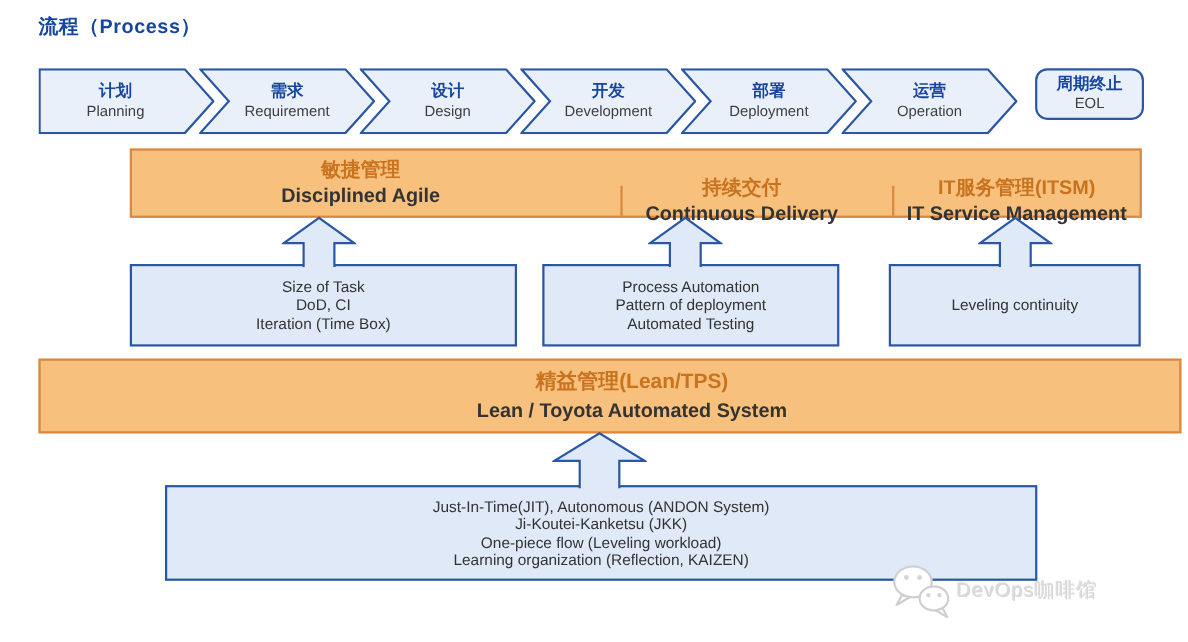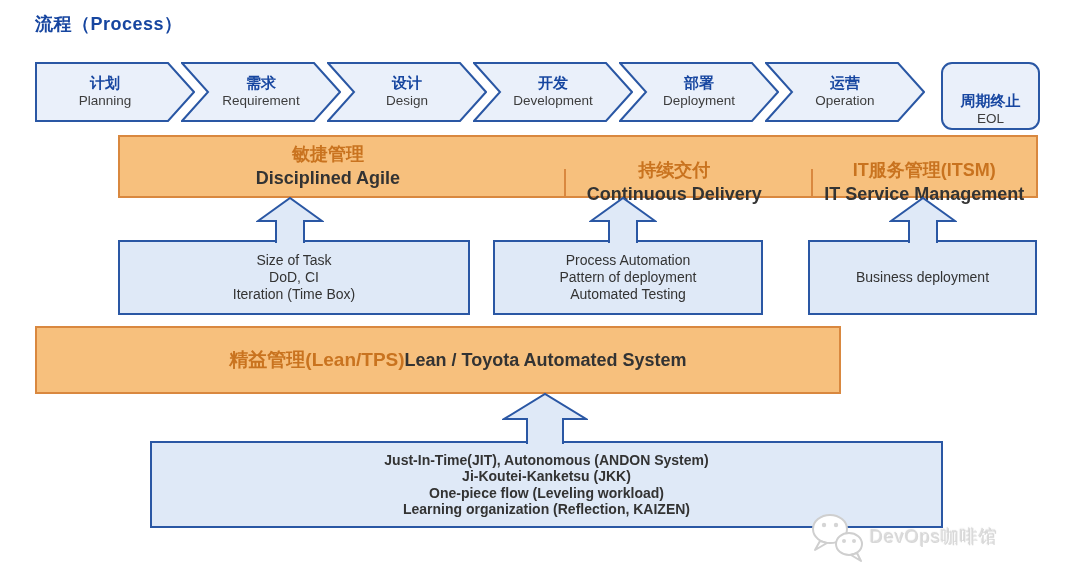--- a/index.html
+++ b/index.html
@@ -19,56 +19,56 @@
   .stage{position:absolute;top:62px;width:160px;height:60px;}
   .stage svg{position:absolute;left:0;top:0;}
   .stage-label{
     position:absolute;left:26px;right:26px;top:0;bottom:0;display:flex;flex-direction:column;
     align-items:center;justify-content:center;line-height:1.25;text-align:center;
   }
   .stage.first .stage-label{left:6px;}
   .zh{font-size:15px;font-weight:bold;color:var(--blue-text);}
   .en{font-size:13.5px;color:#3d3d3d;}
   .eol{
-    position:absolute;left:941px;top:62px;width:99px;height:68px;box-sizing:border-box;
+    position:absolute;left:941px;top:62px;width:99px;height:47px;box-sizing:border-box;
     border:2px solid var(--blue-border);border-radius:11px;background:var(--chevron-fill);
-    display:flex;flex-direction:column;align-items:center;justify-content:flex-end;line-height:1.25;
+    display:flex;flex-direction:column;align-items:center;justify-content:center;line-height:1.25;
   }
   
   .method-bar{
     position:absolute;left:118px;top:135px;width:920px;height:63px;box-sizing:border-box;
     border:2px solid var(--orange-border);background:var(--orange-fill);display:flex;gap:28px;
   }
   .method-section{
     box-sizing:border-box;display:flex;flex-direction:column;align-items:center;justify-content:center;
     line-height:1.3;
   }
   .method-section + .method-section{border-left:2px solid var(--orange-border);margin-top:32px;}
   .o-zh{font-size:18px;font-weight:bold;color:var(--orange-text);}
   .o-en{font-size:18px;font-weight:600;color:var(--body-text);}
   .lean-bar{
-    position:absolute;left:35px;top:326px;width:806px;height:68px;box-sizing:border-box;
+    position:absolute;left:35px;top:326px;width:1039px;height:68px;box-sizing:border-box;
     border:2px solid var(--orange-border);background:var(--orange-fill);
-    display:flex;flex-direction:row;align-items:center;justify-content:center;line-height:1.35;padding-left:40px;
+    display:flex;flex-direction:column;align-items:center;justify-content:center;line-height:1.35;padding-left:40px;
   }
   .lean-bar .o-zh{font-size:19px;}
   
   .pbox{
     position:absolute;top:240px;height:75px;box-sizing:border-box;border:2px solid var(--blue-border);
     background:var(--box-fill);display:flex;flex-direction:column;align-items:center;justify-content:center;
     font-size:14px;color:var(--body-text);line-height:17px;text-align:center;
   }
   .pbox1{left:118px;width:352px;}
   .pbox2{left:493px;width:270px;}
   .pbox3{left:808px;width:229px;}
   .lean-pbox{
     position:absolute;left:150px;top:441px;width:793px;height:87px;box-sizing:border-box;
     border:2px solid var(--blue-border);background:var(--box-fill);
     display:flex;flex-direction:column;align-items:center;justify-content:center;
-    font-size:14px;color:var(--body-text);line-height:16.5px;text-align:center;font-weight:bold;
+    font-size:14px;color:var(--body-text);line-height:16.5px;text-align:center;
   }
   
   .up-arrow{position:absolute;z-index:3;}
   
   .watermark{
     position:absolute;left:808px;top:512px;display:flex;align-items:center;gap:4px;z-index:4;
   }
   .watermark-text{
     font-size:18px;color:var(--watermark);letter-spacing:1px;
     text-shadow:1px 1px 0 rgba(255,255,255,.95), -1px -1px 1px rgba(160,160,160,.45);
@@ -169,21 +169,21 @@
     <div>Size of Task</div>
     <div>DoD, CI</div>
     <div>Iteration (Time Box)</div>
   </div>
   <div class="pbox pbox2">
     <div>Process Automation</div>
     <div>Pattern of deployment</div>
     <div>Automated Testing</div>
   </div>
   <div class="pbox pbox3">
-    <div>Business deployment</div>
+    <div>Leveling continuity</div>
   </div>
 
   <div class="lean-bar">
     <div class="o-zh">精益管理(Lean/TPS)</div>
     <div class="o-en">Lean / Toyota Automated System</div>
   </div>
 
   <svg class="up-arrow" style="left:502px;top:392px" width="86" height="52" viewBox="0 0 86 52">
     <path d="M25,52 L25,27 L2,27 L43,2 L84,27 L61,27 L61,52" fill="var(--box-fill)" stroke="var(--blue-border)" stroke-width="2"></path>
   </svg>

